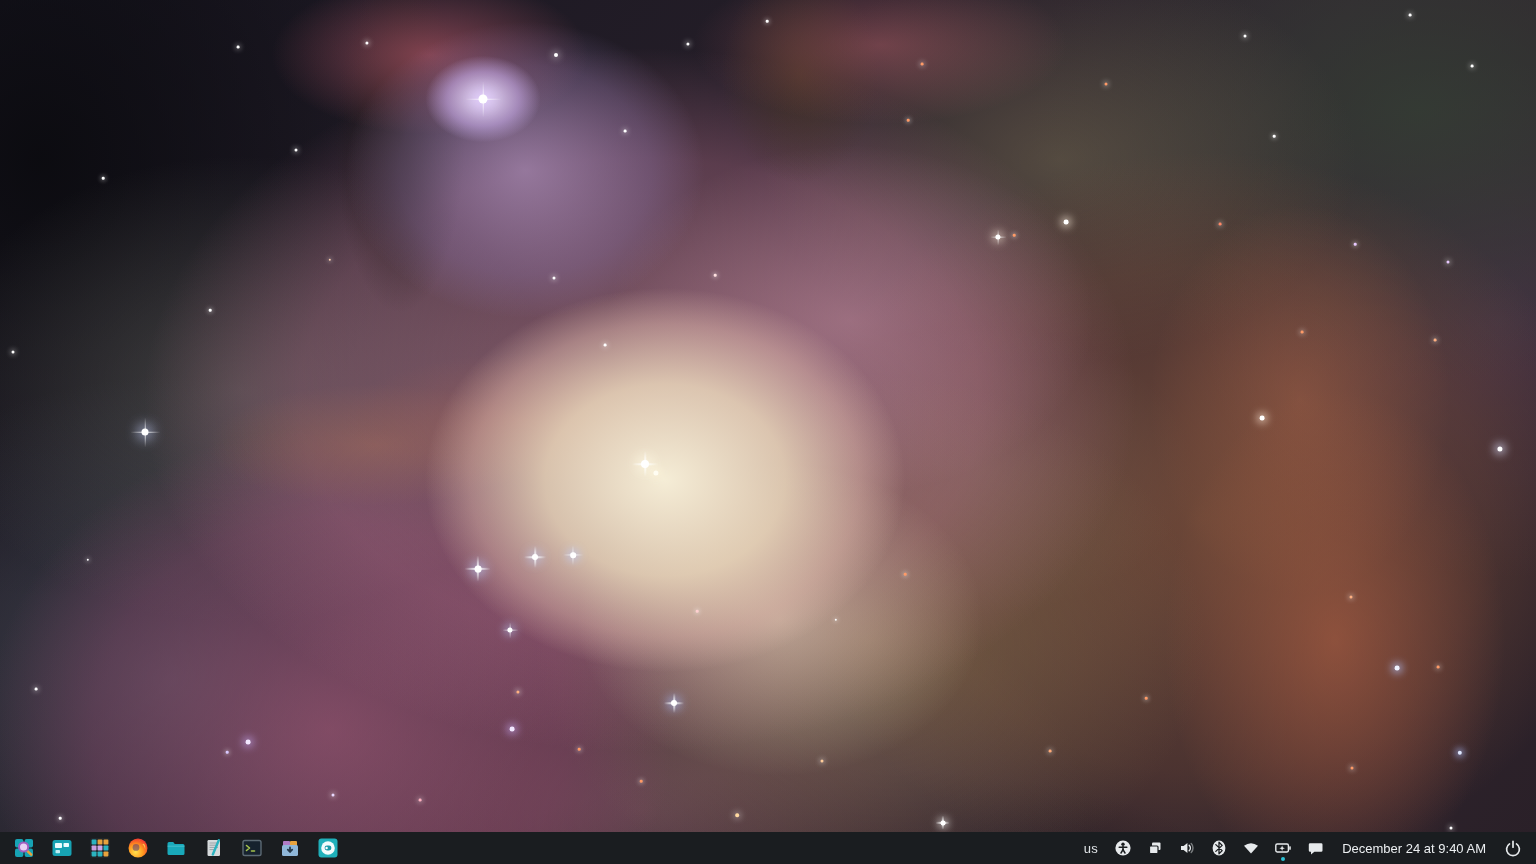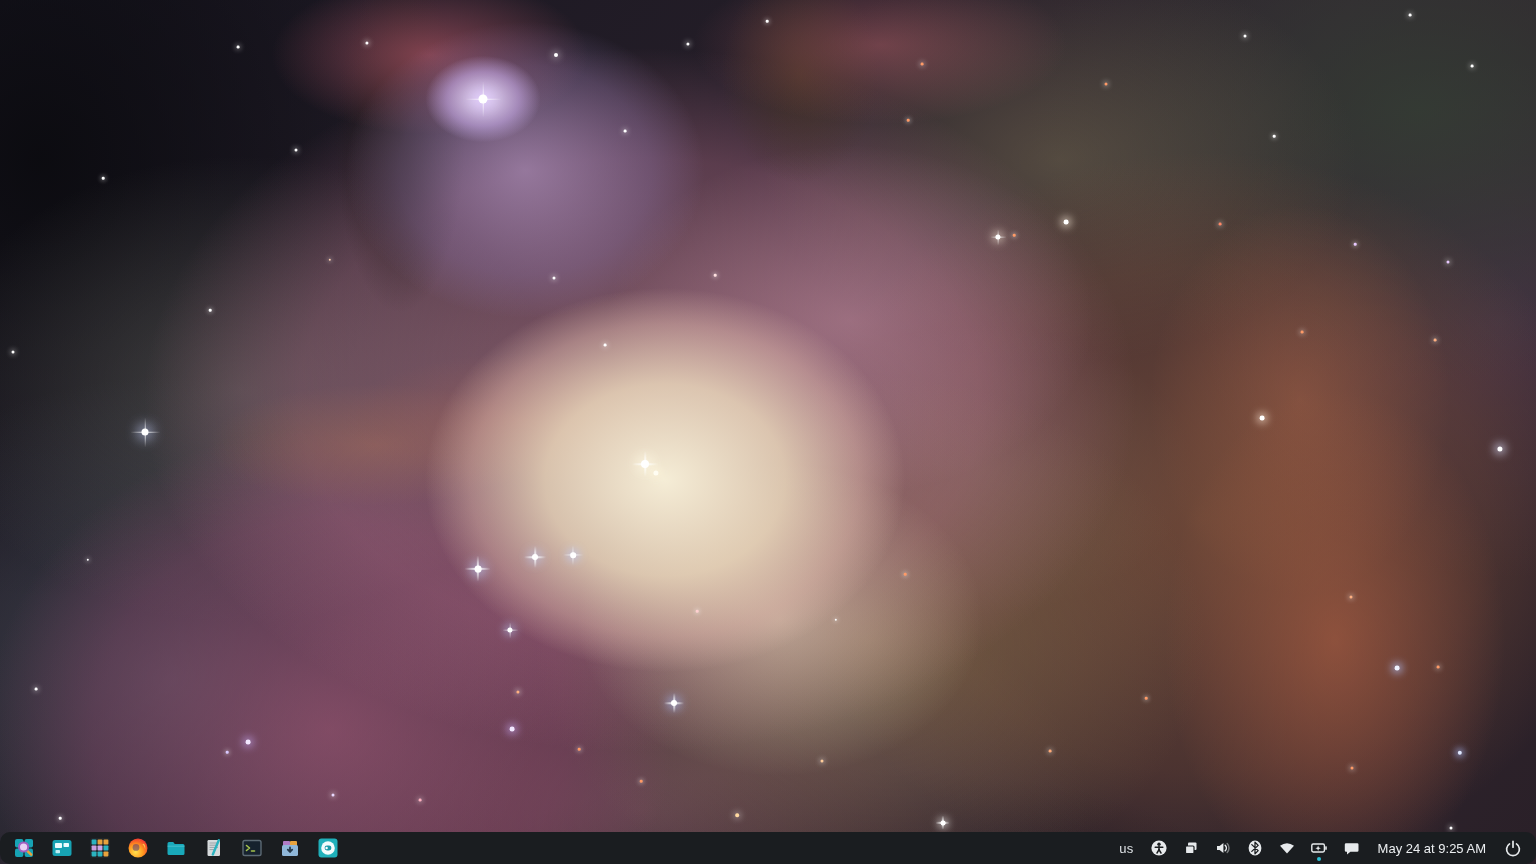--- a/index.html
+++ b/index.html
@@ -45,21 +45,20 @@
   .star.spike::before { width:1.5px; height:var(--sp);
     background:linear-gradient(to bottom, transparent, rgba(255,255,255,.9) 45%, rgba(255,255,255,.9) 55%, transparent); }
   .star.spike::after  { height:1.5px; width:var(--sp);
     background:linear-gradient(to right, transparent, rgba(255,255,255,.9) 45%, rgba(255,255,255,.9) 55%, transparent); }
 
   
   .taskbar {
     position:absolute; left:0; right:0; bottom:0; height:32px;
     background:#1a1d20; display:flex; align-items:center; justify-content:space-between;
     z-index:10;
-    border-radius:10px;
   }
   .apps { display:flex; align-items:center; padding-left:5px; }
   button { background:none; border:none; cursor:pointer; }
   .app-btn { width:28px; height:28px; margin:0 5px; display:flex; align-items:center; justify-content:center; border-radius:3px; }
   .app-btn svg { width:22px; height:22px; display:block; }
   .tray { display:flex; align-items:center; gap:6px; padding-right:10px; color:#e7eaec; }
   .tray-btn { width:26px; height:28px; display:flex; align-items:center; justify-content:center; position:relative; border-radius:3px; }
   .tray-btn svg { width:18px; height:18px; display:block; }
   .kbd-layout { font-size:13px; color:#dfe3e6; padding:0 6px; letter-spacing:.3px; }
   .clock { font-size:13px; color:#eceff1; padding:0 8px; white-space:nowrap; }
@@ -294,21 +293,21 @@
       </svg>
       <span class="indicator-dot"></span>
     </button>
 
     <button class="tray-btn">
       <svg viewBox="0 0 18 18">
         <path d="M2.8 4.2 h12.4 a1.3 1.3 0 0 1 1.3 1.3 v6 a1.3 1.3 0 0 1 -1.3 1.3 H8.4 L5 15.6 V12.8 H4.1 a1.3 1.3 0 0 1 -1.3 -1.3 v-6 a1.3 1.3 0 0 1 1.3 -1.3 z" fill="#e7eaec"></path>
       </svg>
     </button>
 
-    <div class="clock">May 24 at 9:25 AM</div>
+    <div class="clock">December 24 at 9:40 AM</div>
 
     <button class="tray-btn">
       <svg viewBox="0 0 18 18">
         <path d="M9 2.4 v5.8" stroke="#e7eaec" stroke-width="1.7" stroke-linecap="round"></path>
         <path d="M5.5 4.9 a6.4 6.4 0 1 0 7 0" stroke="#e7eaec" stroke-width="1.7" fill="none" stroke-linecap="round"></path>
       </svg>
     </button>
   </div>
 </div>
 

